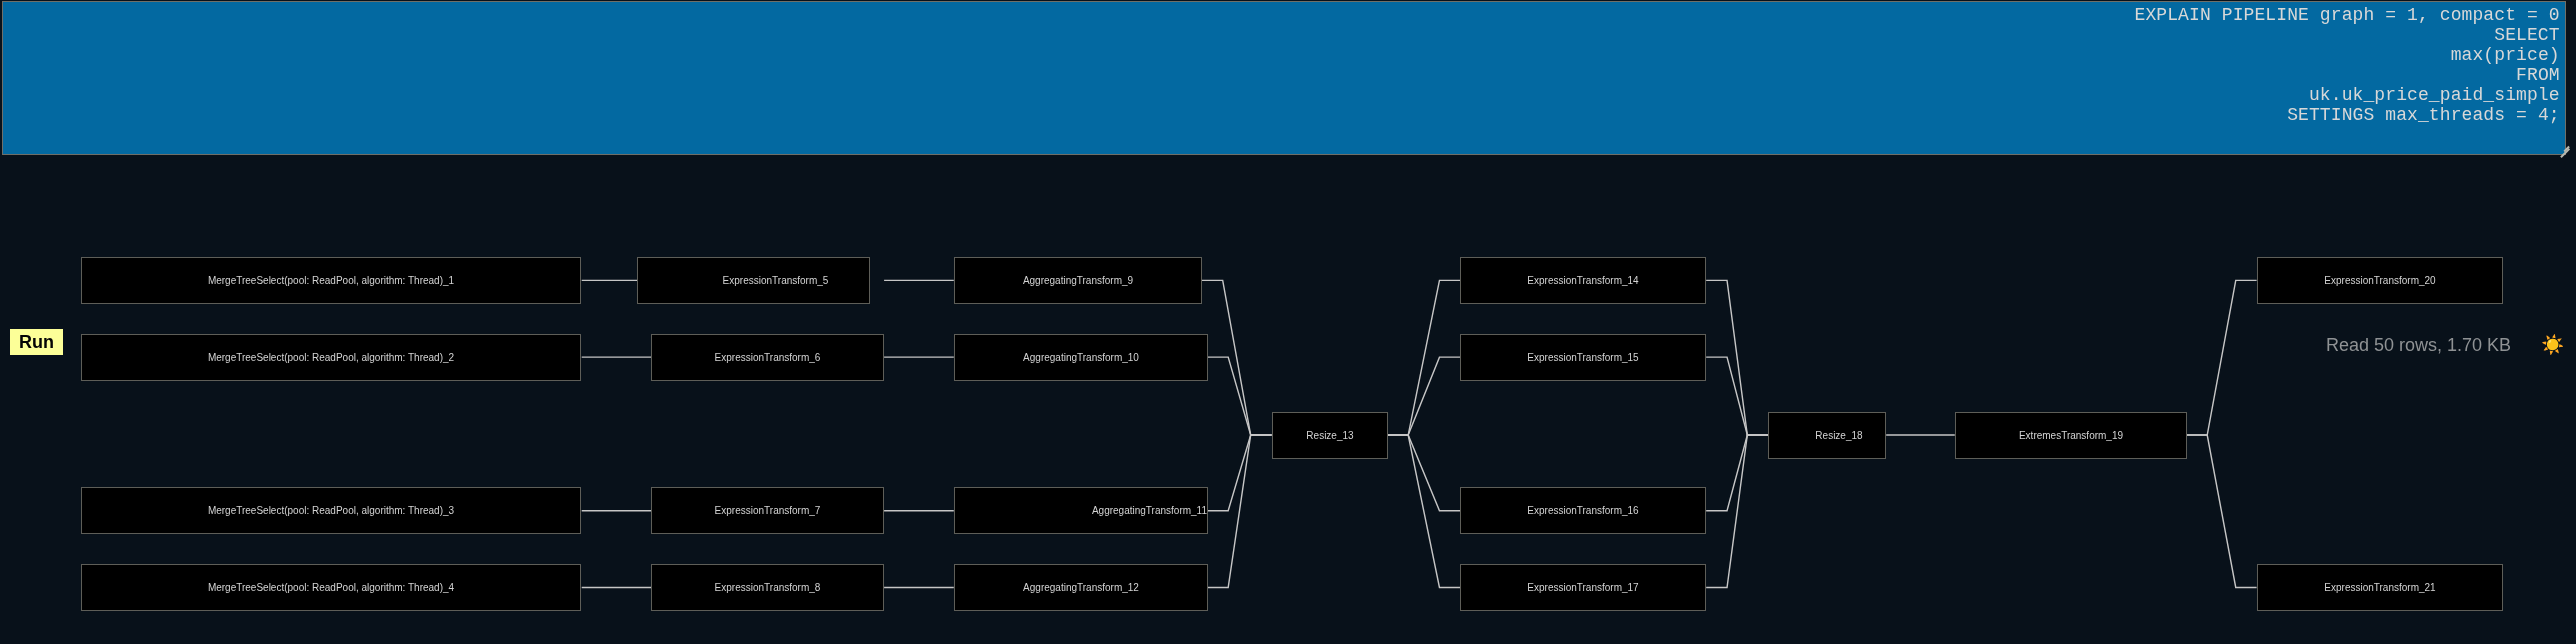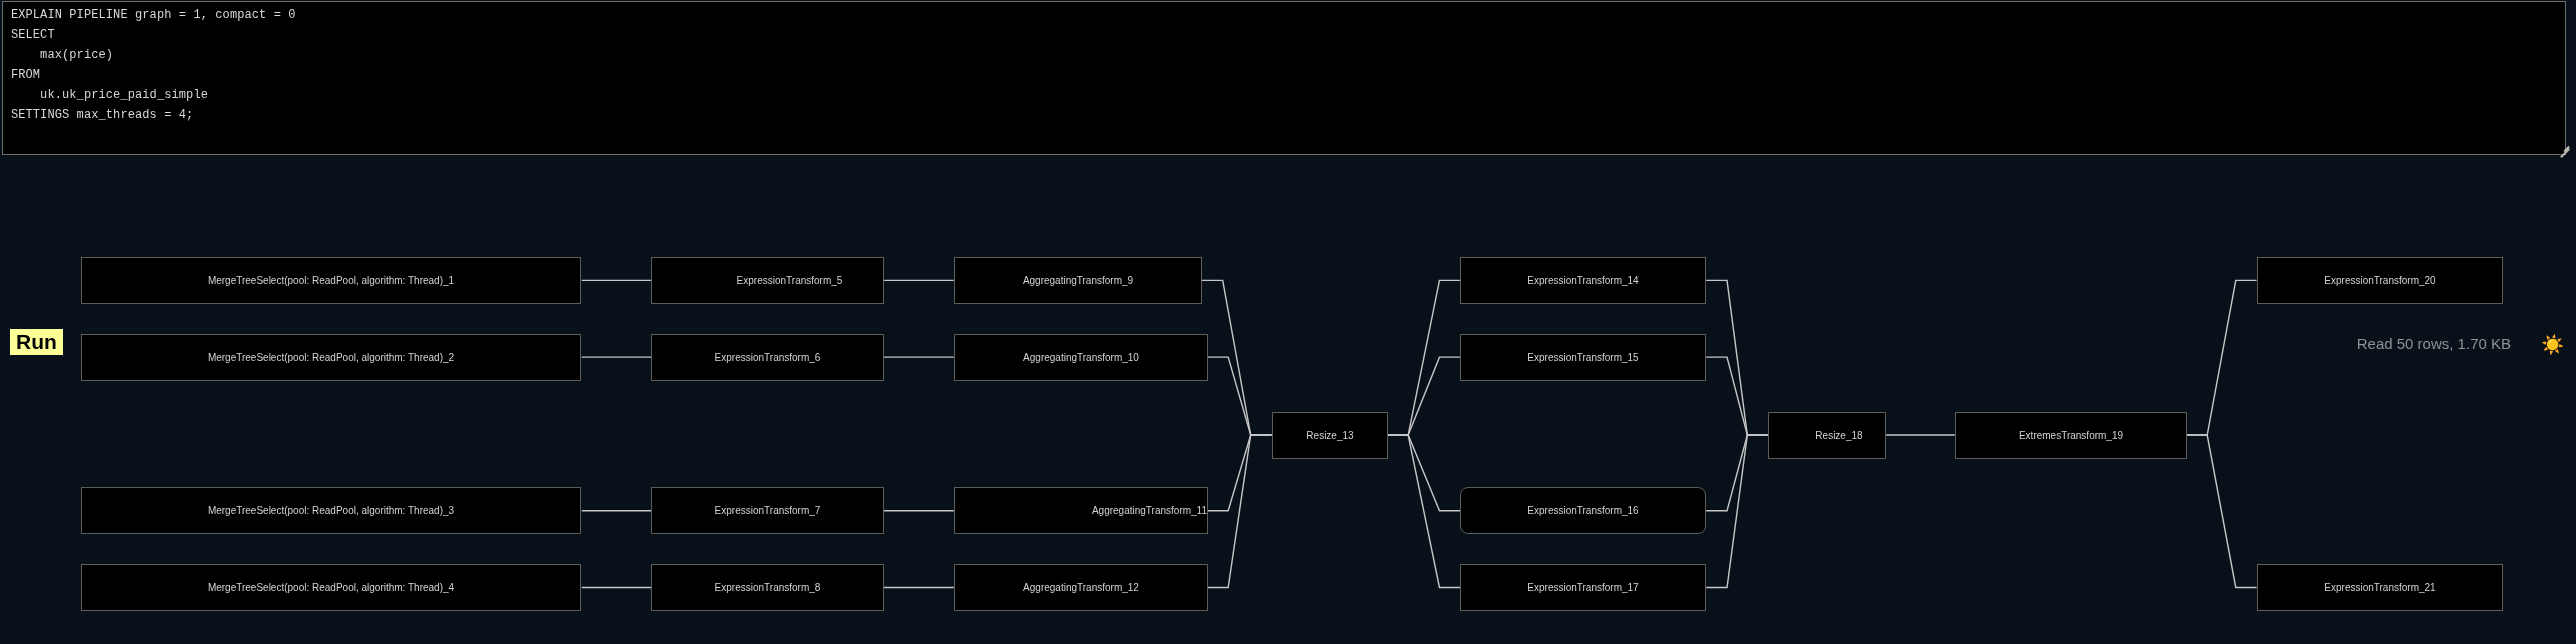--- a/index.html
+++ b/index.html
@@ -24,33 +24,34 @@
     top: 0;
     width: 2576px;
     height: 160px;
   }
   #sql-editor {
     position: absolute;
     left: 2.2px;
     top: 1.1px;
     width: 2564px;
     height: 154px;
-    background: #000000;
+    background: #0369a1;
     border: 1.6px solid #6f6f68;
     box-sizing: border-box;
     color: #d8d8d8;
     font-family: "Liberation Mono", "DejaVu Sans Mono", monospace;
-    font-size: 12px;
+    font-size: 18px;
     line-height: 20px;
     padding: 3.3px 5.5px 3.3px 7.7px;
     white-space: pre;
     overflow: hidden;
     resize: none;
     outline: none;
     letter-spacing: 0.1px;
+    text-align: right;
   }
   #resize-grip {
     position: absolute;
     right: 5.5px;
     bottom: 3.8px;
     width: 14.3px;
     height: 14.3px;
     pointer-events: none;
   }
   #resize-grip i {
@@ -75,21 +76,21 @@
   #run-button {
     position: absolute;
     left: 10px;
     top: 169px;
     width: 53px;
     height: 26px;
     background: #fcff98;
     color: #050505;
     border: 0;
     font-family: "Liberation Sans", sans-serif;
-    font-size: 21px;
+    font-size: 18px;
     font-weight: bold;
     line-height: 26px;
     text-align: center;
     cursor: pointer;
     padding: 0;
   }
   #run-hint {
     position: absolute;
     left: 122px;
     top: 175px;
@@ -110,21 +111,21 @@
     left: 355px;
     top: 175px;
     font-size: 15px;
     color: #8f9294;
     white-space: nowrap;
   }
   #read-stats {
     position: absolute;
     right: 65px;
     top: 175px;
-    font-size: 15px;
+    font-size: 18px;
     color: #8f9294;
     white-space: nowrap;
     text-align: center;
   }
   #theme-toggle {
     position: absolute;
     right: 11px;
     top: 173px;
     width: 24px;
     height: 24px;
@@ -236,21 +237,21 @@
       </div>
       <div class="node" style="left: 81px; top: 131px; width: 500px; height: 47px;">
         <span>MergeTreeSelect(pool: ReadPool, algorithm: Thread)_2</span>
       </div>
       <div class="node" style="left: 81px; top: 284px; width: 500px; height: 47px;">
         <span>MergeTreeSelect(pool: ReadPool, algorithm: Thread)_3</span>
       </div>
       <div class="node" style="left: 81px; top: 361px; width: 500px; height: 47px;">
         <span>MergeTreeSelect(pool: ReadPool, algorithm: Thread)_4</span>
       </div>
-      <div class="node" style="left: 651px; top: 54px; width: 233px; height: 47px; padding-left: 44px;">
+      <div class="node" style="left: 637px; top: 54px; width: 233px; height: 47px; padding-left: 44px;">
         <span>ExpressionTransform_5</span>
       </div>
       <div class="node" style="left: 651px; top: 131px; width: 233px; height: 47px;">
         <span>ExpressionTransform_6</span>
       </div>
       <div class="node" style="left: 651px; top: 284px; width: 233px; height: 47px;">
         <span>ExpressionTransform_7</span>
       </div>
       <div class="node" style="left: 651px; top: 361px; width: 233px; height: 47px;">
         <span>ExpressionTransform_8</span>
@@ -269,21 +270,21 @@
       </div>
       <div class="node" style="left: 1272px; top: 209px; width: 116px; height: 47px;">
         <span>Resize_13</span>
       </div>
       <div class="node" style="left: 1460px; top: 54px; width: 246px; height: 47px;">
         <span>ExpressionTransform_14</span>
       </div>
       <div class="node" style="left: 1460px; top: 131px; width: 246px; height: 47px;">
         <span>ExpressionTransform_15</span>
       </div>
-      <div class="node" style="left: 1460px; top: 284px; width: 246px; height: 47px; border-radius: 8px;">
+      <div class="node" style="left: 1460px; top: 284px; width: 246px; height: 47px;">
         <span>ExpressionTransform_16</span>
       </div>
       <div class="node" style="left: 1460px; top: 361px; width: 246px; height: 47px;">
         <span>ExpressionTransform_17</span>
       </div>
       <div class="node" style="left: 1768px; top: 209px; width: 118px; height: 47px; padding-left: 24px;">
         <span>Resize_18</span>
       </div>
       <div class="node" style="left: 1955px; top: 209px; width: 232px; height: 47px;">
         <span>ExtremesTransform_19</span>

